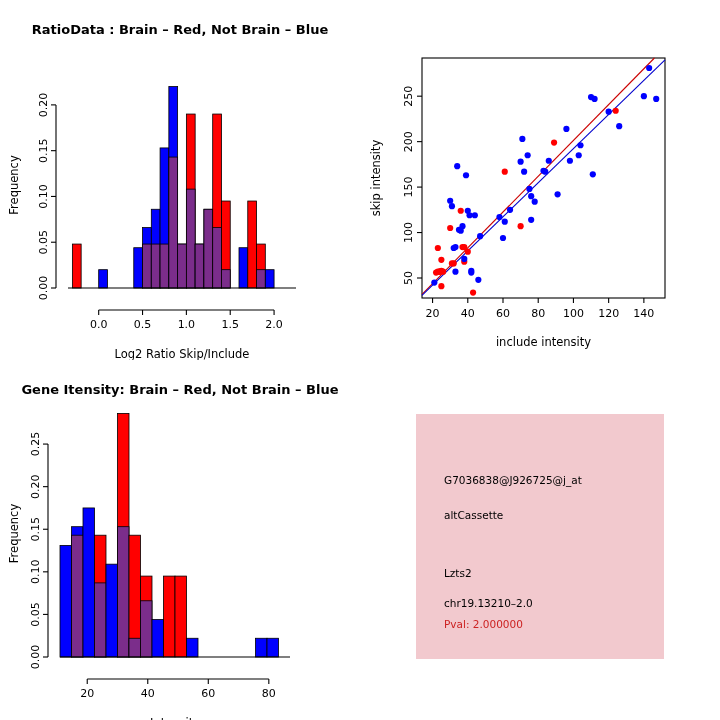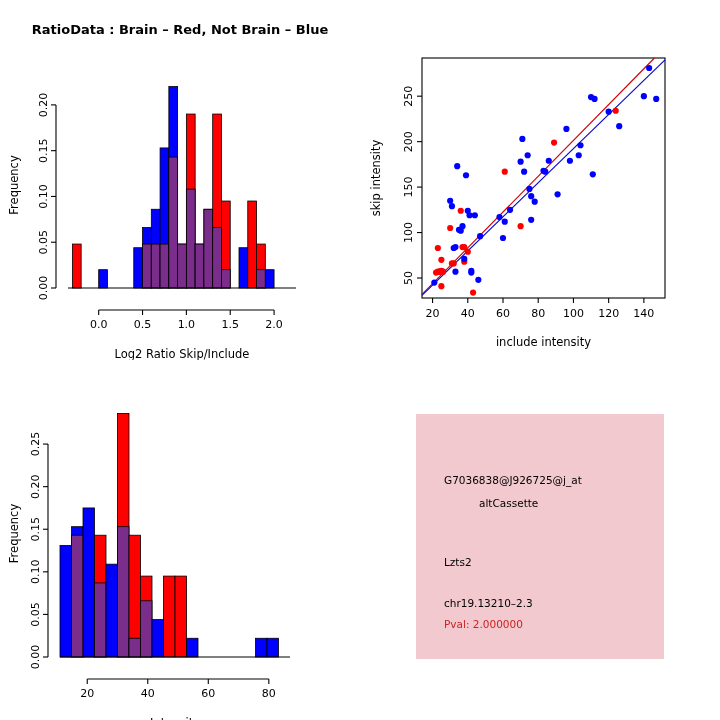--- a/index.html
+++ b/index.html
@@ -204,20 +204,21 @@
           <line x1="248.65217391304347" y1="298" x2="248.65217391304347" y2="303" stroke="#000" stroke-width="1.1"></line>
           <text x="248.65217391304347" y="317" class="axtxt" text-anchor="middle">120</text>
           <line x1="283.86956521739125" y1="298" x2="283.86956521739125" y2="303" stroke="#000" stroke-width="1.1"></line>
           <text x="283.86956521739125" y="317" class="axtxt" text-anchor="middle">140</text>
           <text x="183.5" y="346" class="axlab" text-anchor="middle">include intensity</text>
         </g>
       </svg>
   </div>
 
   <div class="panel" style="left:0;top:360px;width:360px;height:360px;">
+    <div class="ptitle" style="top:22px;left:0;">Gene Itensity: Brain – Red, Not Brain – Blue</div>
     <svg id="svg-gene" width="360" height="360">
         <g>
           <rect x="60" y="185.42413793103447" width="11.5" height="111.57586206896553" fill="#0000ff" stroke="#000" stroke-width="0.8"></rect>
           <rect x="71.5" y="166.6862068965517" width="11.5" height="130.3137931034483" fill="#0000ff" stroke="#000" stroke-width="0.8"></rect>
           <rect x="71.5" y="175.20344827586206" width="11.5" height="121.79655172413794" fill="#7b2d8b" stroke="#000" stroke-width="0.8"></rect>
           <rect x="83" y="147.94827586206898" width="11.5" height="149.05172413793102" fill="#0000ff" stroke="#000" stroke-width="0.8"></rect>
           <rect x="94.5" y="175.20344827586206" width="11.5" height="121.79655172413794" fill="#ff0000" stroke="#000" stroke-width="0.8"></rect>
           <rect x="94.5" y="222.9" width="11.5" height="74.1" fill="#7b2d8b" stroke="#000" stroke-width="0.8"></rect>
           <rect x="106" y="204.16206896551722" width="11.5" height="92.83793103448278" fill="#0000ff" stroke="#000" stroke-width="0.8"></rect>
           <rect x="117.5" y="53.406896551724145" width="11.5" height="243.59310344827585" fill="#ff0000" stroke="#000" stroke-width="0.8"></rect>
@@ -257,20 +258,20 @@
           <line x1="268.8157894736842" y1="319" x2="268.8157894736842" y2="324" stroke="#000" stroke-width="1.1"></line>
           <text x="268.8157894736842" y="337" class="axtxt" text-anchor="middle">80</text>
           <text x="175" y="367" class="axlab" text-anchor="middle">Intensity</text>
         </g>
       </svg>
   </div>
 
   <div class="panel" style="left:360px;top:360px;width:360px;height:360px;">
     <div class="infobox" style="left:56px;top:54px;width:240px;height:245px;padding-left:8px;">
       <div class="infoline" style="left:28px;top:60px;">G7036838@J926725@j_at</div>
-      <div class="infoline" style="left:28px;top:83px;margin-left:35px;">altCassette</div>
-      <div class="infoline" style="left:28px;top:142px;">Lzts2</div>
-      <div class="infoline" style="left:28px;top:183px;">chr19.13210–2.3</div>
+      <div class="infoline" style="left:28px;top:95px;">altCassette</div>
+      <div class="infoline" style="left:28px;top:153px;">Lzts2</div>
+      <div class="infoline" style="left:28px;top:183px;">chr19.13210–2.0</div>
       <div class="infoline pval" style="left:28px;top:204px;">Pval: 2.000000</div>
     </div>
   </div>
 
 </div>
 
 </body></html>

